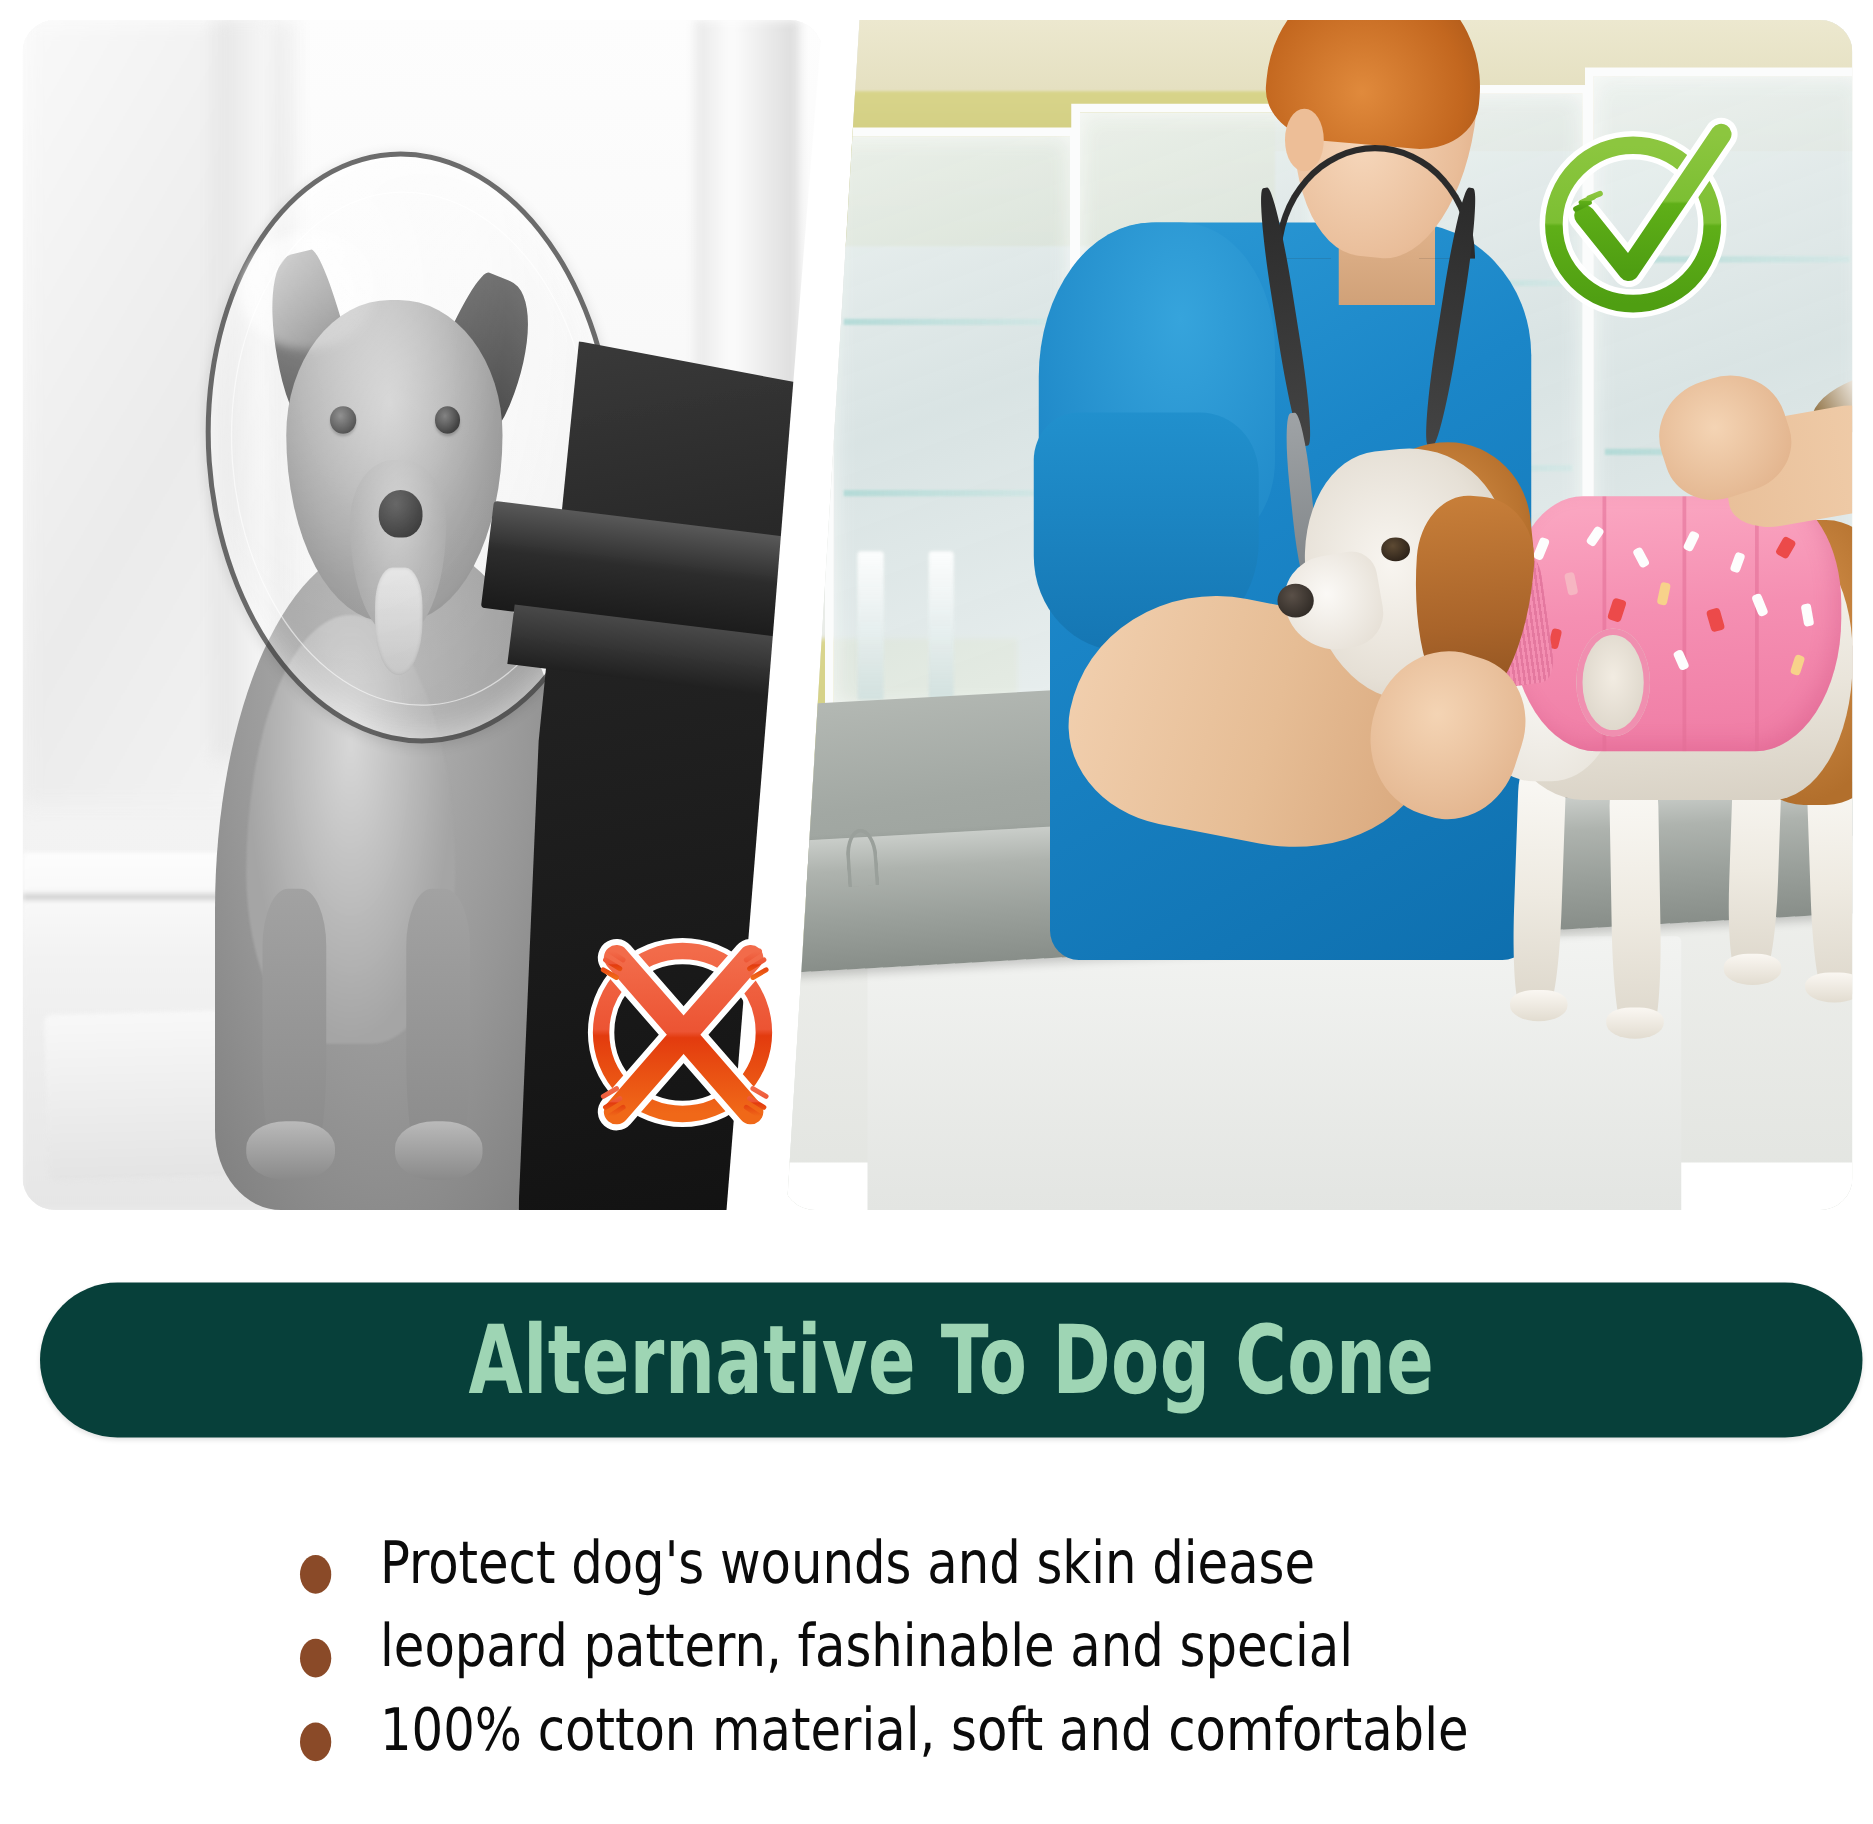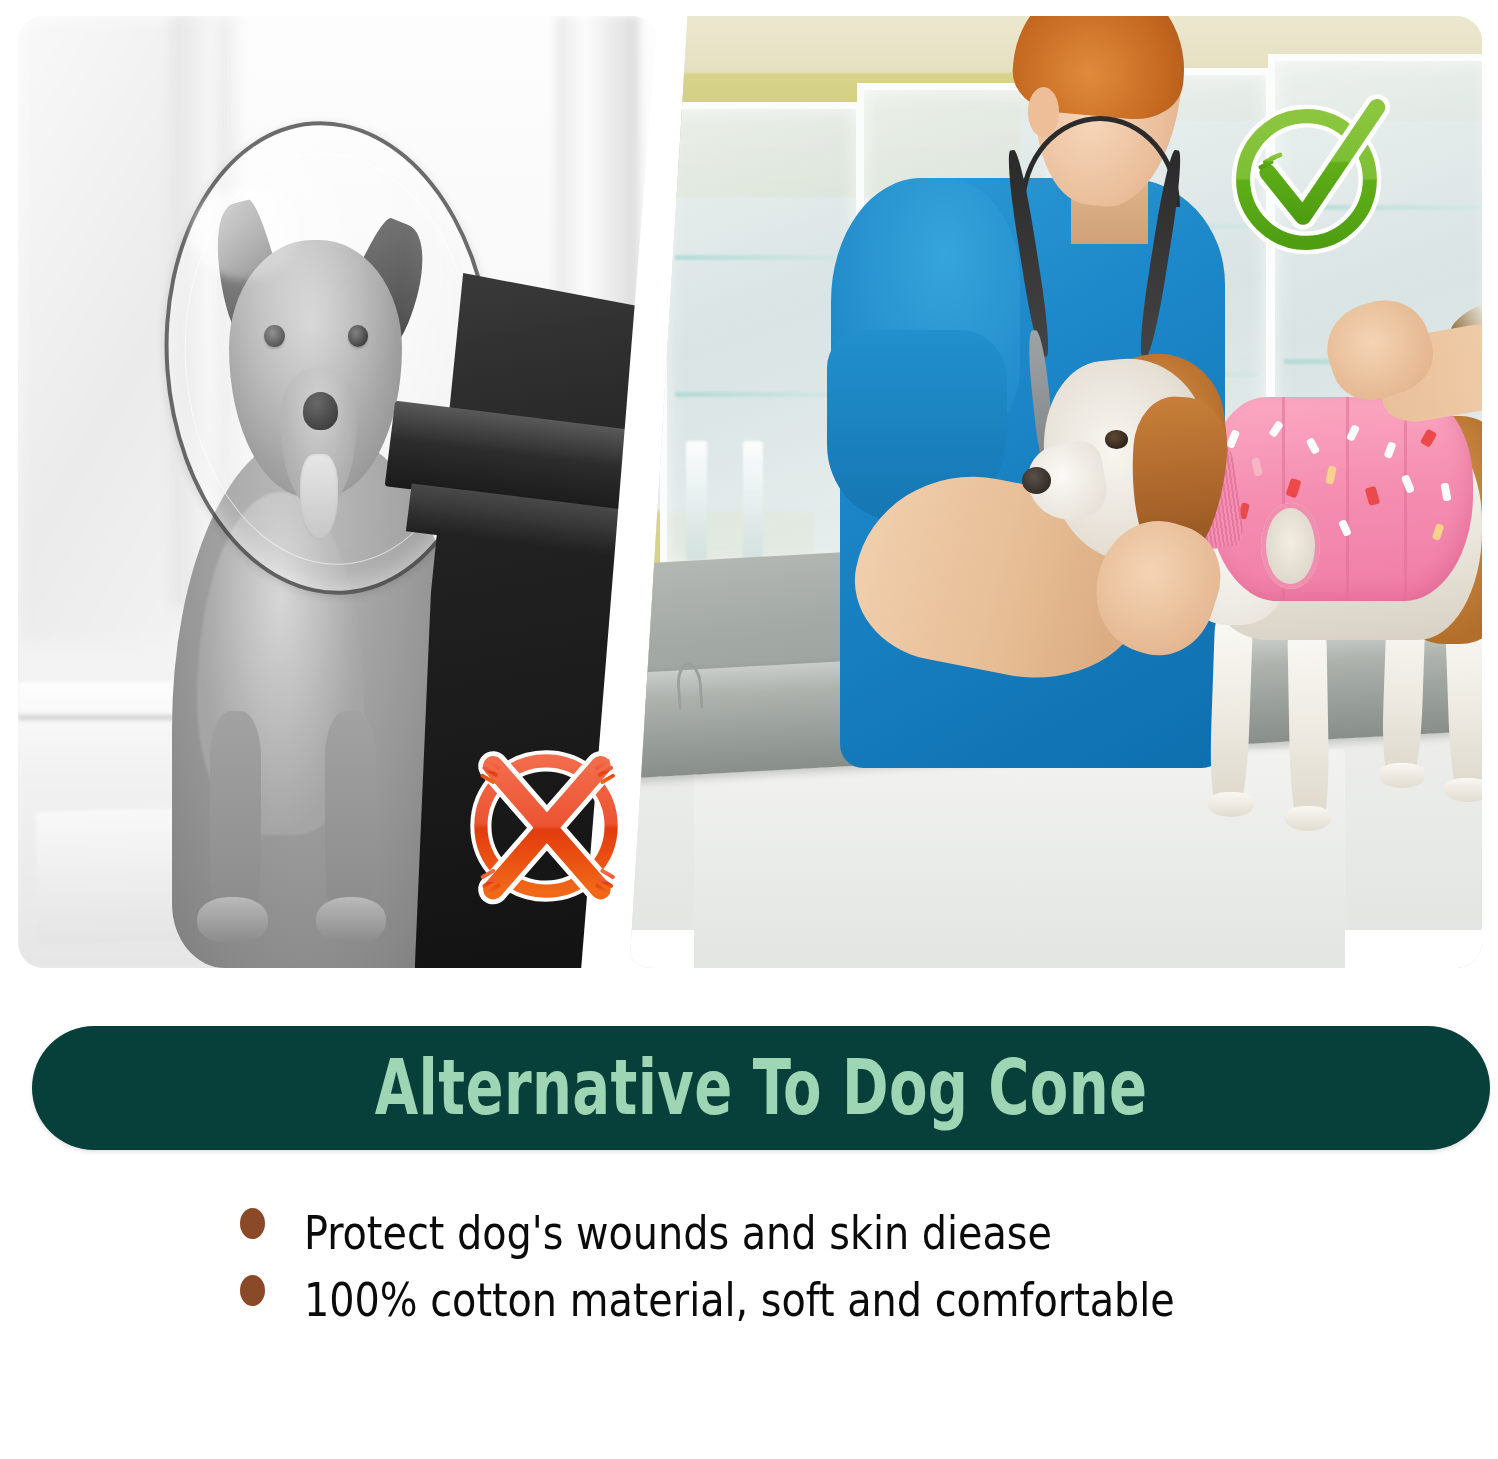--- a/index.html
+++ b/index.html
@@ -625,21 +625,21 @@
 
   
   .bullets {
     position: absolute;
     left: 240px;
     top: 1208px;
     width: 1220px;
   }
   .bullet-row {
     display: flex;
-    align-items: flex-start;
+    align-items: flex-end;
     height: 67px;
   }
   .bullet-dot {
     width: 25px;
     height: 31px;
     border-radius: 50%;
     background: #8A4A28;
     flex: 0 0 auto;
     margin-right: 39px;
   }
@@ -849,17 +849,21 @@
     <div class="banner-title">Alternative To Dog Cone</div>
   </div>
 
   <div class="bullets">
     <div class="bullet-row">
       <span class="bullet-dot"></span>
       <span class="bullet-text">Protect dog's wounds and skin diease</span>
     </div>
     <div class="bullet-row">
       <span class="bullet-dot"></span>
+      <span class="bullet-text">leopard pattern, fashinable and special</span>
+    </div>
+    <div class="bullet-row">
+      <span class="bullet-dot"></span>
       <span class="bullet-text">100% cotton material, soft and comfortable</span>
     </div>
   </div>
 
 </div>
 
 </body></html>

